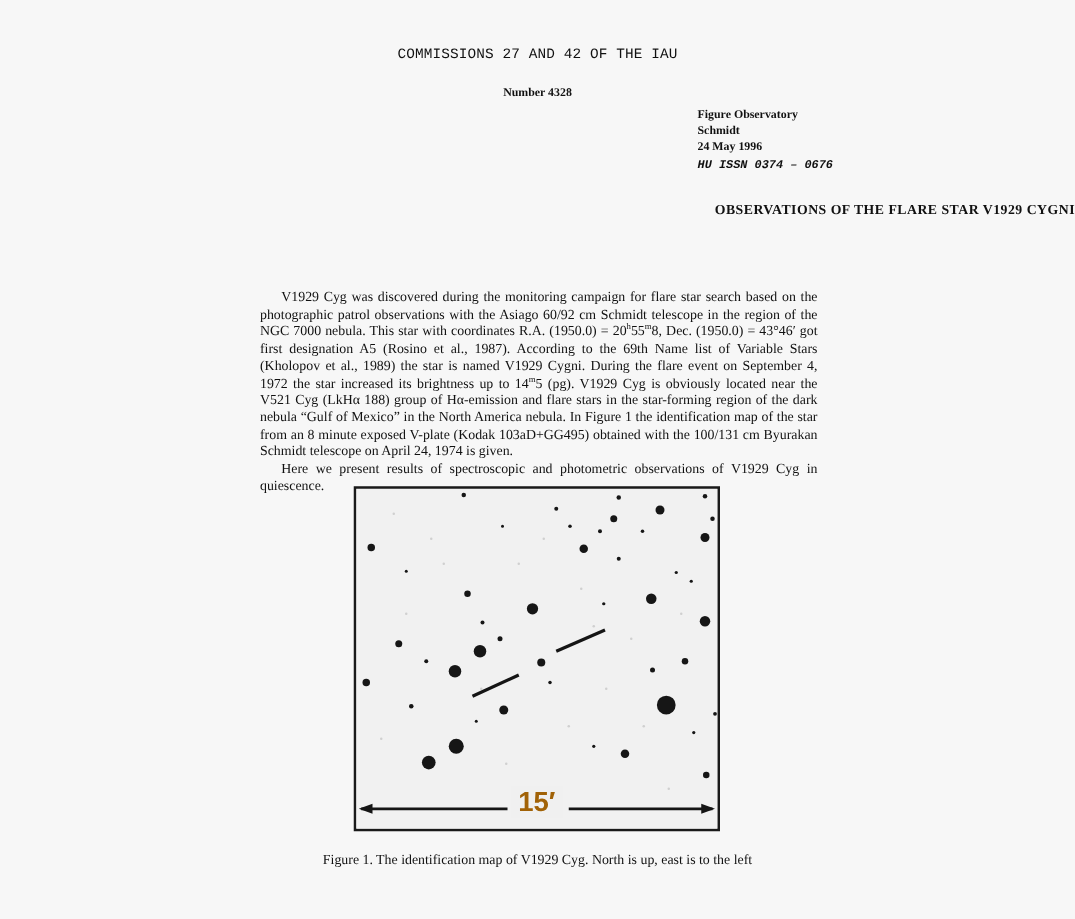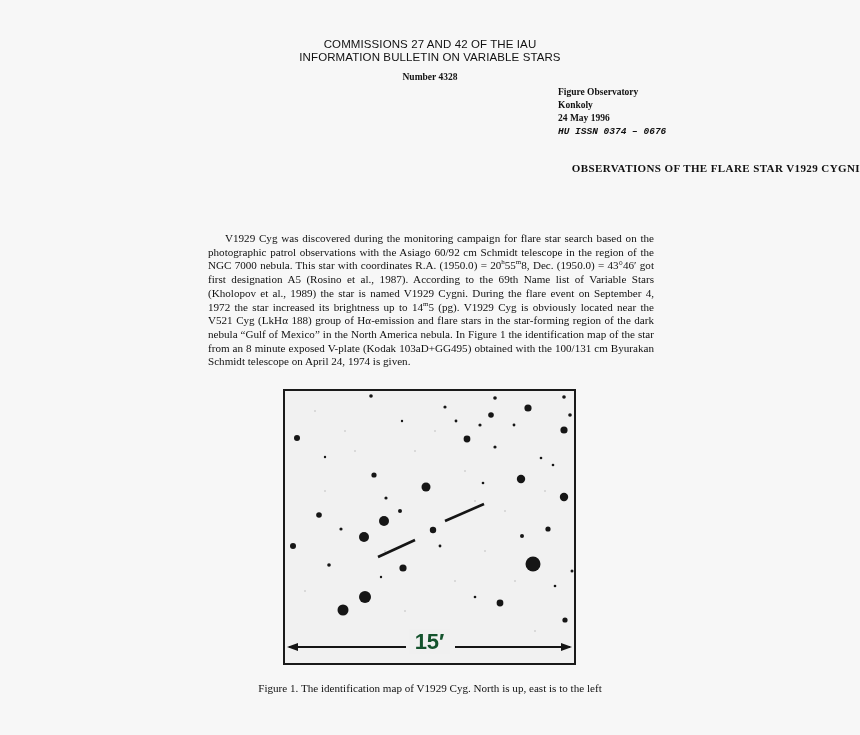--- a/index.html
+++ b/index.html
@@ -9,26 +9,26 @@
       position: relative;
       overflow: hidden;
       color: #111;
       font-family: "Liberation Serif", "DejaVu Serif", serif;
     }
     .header {
       position: absolute; left: 0; top: 38px; width: 860px;
       text-align: center;
     }
     .header .line {
-      font-family: Liberation Sans, sans-serif;
+      font-family: Liberation Mono, monospace;
       font-size: 11.5px; line-height: 12.5px; letter-spacing: 0.1px;
       color: #111;
     }
     .header .number {
-      font-size: 9.5px; font-weight: bold; margin-top: 8px; line-height: 12px;
+      font-size: 9.5px; font-weight: bold; margin-top: 18px; line-height: 12px;
     }
     .affil {
       position: absolute; left: 558px; top: 86px;
       font-size: 9.5px; font-weight: bold; line-height: 12.8px;
     }
     .affil .issn { font-style: italic; margin-top: 2px; font-family: Liberation Mono, monospace; }
     .title {
       position: absolute; left: 0; top: 162px; width: 860px; text-align: right;
       font-weight: bold; font-size: 11px; letter-spacing: 0.4px;
     }
@@ -41,49 +41,49 @@
     .figure {
       position: absolute; left: 283px; top: 389px; width: 289px; height: 272px;
       border: 2.5px solid #1a1a1a;
       background: #f0f0f0;
       overflow: hidden;
     }
     .figure svg { position: absolute; left: 0; top: 0; }
     .scale-label {
       position: absolute; left: 0; top: 238px; width: 289px; text-align: center;
       font-family: "Liberation Sans", "DejaVu Sans", sans-serif;
-      font-weight: bold; font-size: 22px; color: #14532d;
+      font-weight: bold; font-size: 22px; color: #a16207;
       pointer-events: none;
     }
     .scale-label span { background: #f0f0f0; padding: 0 6px; }
     .caption {
       position: absolute; left: 0; top: 682px; width: 860px; text-align: center;
       font-size: 11.1px;
     }
   </style>
 </head>
 <body>
 
 <div class="header">
   <div class="line">COMMISSIONS 27 AND 42 OF THE IAU</div>
-  <div class="line">INFORMATION BULLETIN ON VARIABLE STARS</div>
   <div class="number">Number 4328</div>
 </div>
 
 <div class="affil">
   <div>Figure Observatory</div>
-  <div>Konkoly</div>
+  <div>Schmidt</div>
   <div>24 May 1996</div>
   <div class="issn">HU ISSN 0374 – 0676</div>
 </div>
 
 <div class="title">OBSERVATIONS OF THE FLARE STAR V1929 CYGNI</div>
 
 <div class="body-text">
   <p><span>V1929 Cyg was discovered during the monitoring campaign for flare star search based on the photographic patrol observations with the Asiago 60/92 cm Schmidt telescope in the region of the NGC 7000 nebula. This star with coordinates R.A. (1950.0) = 20</span><sup>h</sup><span>55</span><sup>m</sup><span>8,</span><span> Dec. (1950.0) = 43°46′ got first designation A5 (Rosino et al., 1987). According to the 69th Name list of Variable Stars (Kholopov et al., 1989) the star is named V1929 Cygni. During the flare event on September 4, 1972 the star increased its brightness up to 14</span><sup>m</sup><span>5 (pg). V1929 Cyg is obviously located near the V521 Cyg (LkHα 188) group of Hα-emission and flare stars in the star-forming region of the dark nebula “Gulf of Mexico” in the North America nebula. In Figure 1 the identification map of the star from an 8 minute exposed V-plate (Kodak 103aD+GG495) obtained with the 100/131 cm Byurakan Schmidt telescope on April 24, 1974 is given.</span></p>
+  <p>Here we present results of spectroscopic and photometric observations of V1929 Cyg in quiescence.</p>
 </div>
 
 <div class="figure">
   <svg width="289" height="272" viewBox="0 0 289 272">
     <defs>
       <filter id="blur" x="-50%" y="-50%" width="200%" height="200%">
         <feGaussianBlur stdDeviation="0.6"></feGaussianBlur>
       </filter>
     </defs>
     <rect x="0" y="0" width="289" height="272" fill="#f1f1f1"></rect>

